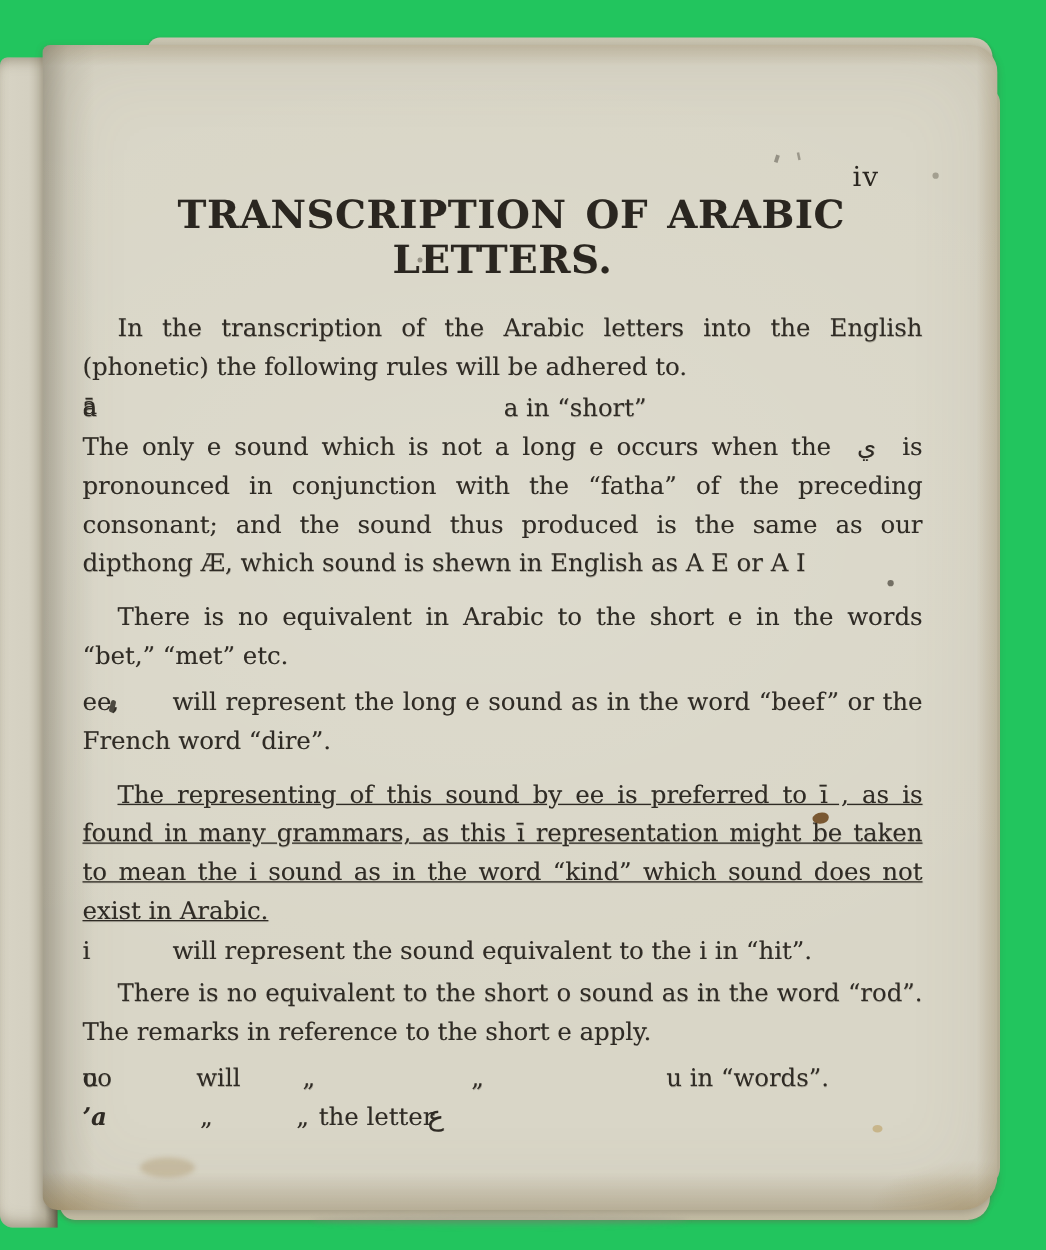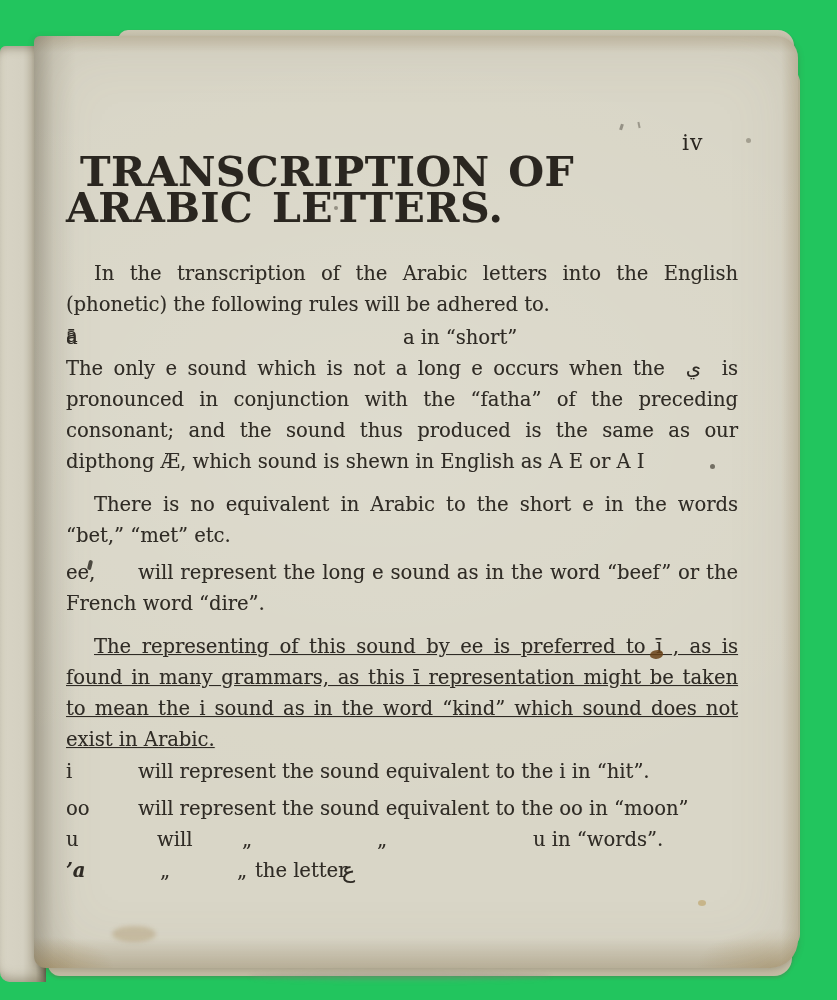--- a/index.html
+++ b/index.html
@@ -61,28 +61,29 @@
     color:#2f2b25;
     font-size:19.5px;line-height:31px;
     text-shadow:0.3px 0.3px 0 rgba(45,40,30,.30);
   }
   .page-number{
     position:absolute;left:648px;top:94px;
     font-size:22px;letter-spacing:1px;color:#2b2721;
   }
   .page-title{
     margin:118px 0 0 0;
-    font-size:41px;line-height:36px;
+    text-align:center;
+    font-size:31px;line-height:36px;
     font-weight:bold;letter-spacing:.5px;word-spacing:4px;
     text-indent:14px;
     color:#2a2620;
   }
   .para{margin:0;text-align:justify;}
   .para.indent{text-indent:28px;}
-  .m-intro{margin-top:32px;}
+  .m-intro{margin-top:21px;}
   .m-se1{margin-top:12px;}
   .m-se2{margin-top:0;}
   .m-eenote{margin-top:12px;text-decoration:underline;}
   .m-so{margin-top:3px;}
 
   .rule-para{
     position:relative;margin:0;text-align:justify;text-indent:72px;
   }
   .rule-para .rule-label{
     position:absolute;left:0;top:0;text-indent:0;
@@ -149,23 +150,24 @@
       <p class="rule-para m-ee">
         <span class="rule-label">ee,</span><span>will represent the long e sound as in the word “beef” or the French word “dire”.</span>
       </p>
 
       <p class="para indent m-eenote">The representing of this sound by ee is preferred to ī , as is found in many grammars, as this ī representation might be taken to mean the i sound as in the word “kind” which sound does not exist in Arabic.</p>
 
       <p class="rule-para m-i">
         <span class="rule-label">i</span><span>will represent the sound equivalent to the i in “hit”.</span>
       </p>
 
+      <p class="para indent m-so">There is no equivalent to the short o sound as in the word “rod”. The remarks in reference to the short e apply.</p>
 
       <p class="rule-para m-oo">
-        <span class="rule-label">oo</span><span>will represent the sound equivalent to the oo in “moon”</span>
+        <span class="rule-label">oo</span>
       </p>
 
       <p class="rule-pos m-u">
         <span style="left:0" class="rule-label">u</span>
         <span style="left:91px">will</span>
         <span style="left:176px">„</span>
         <span style="left:311px">„</span>
         <span style="left:467px">u in “words”.</span>
       </p>
 

